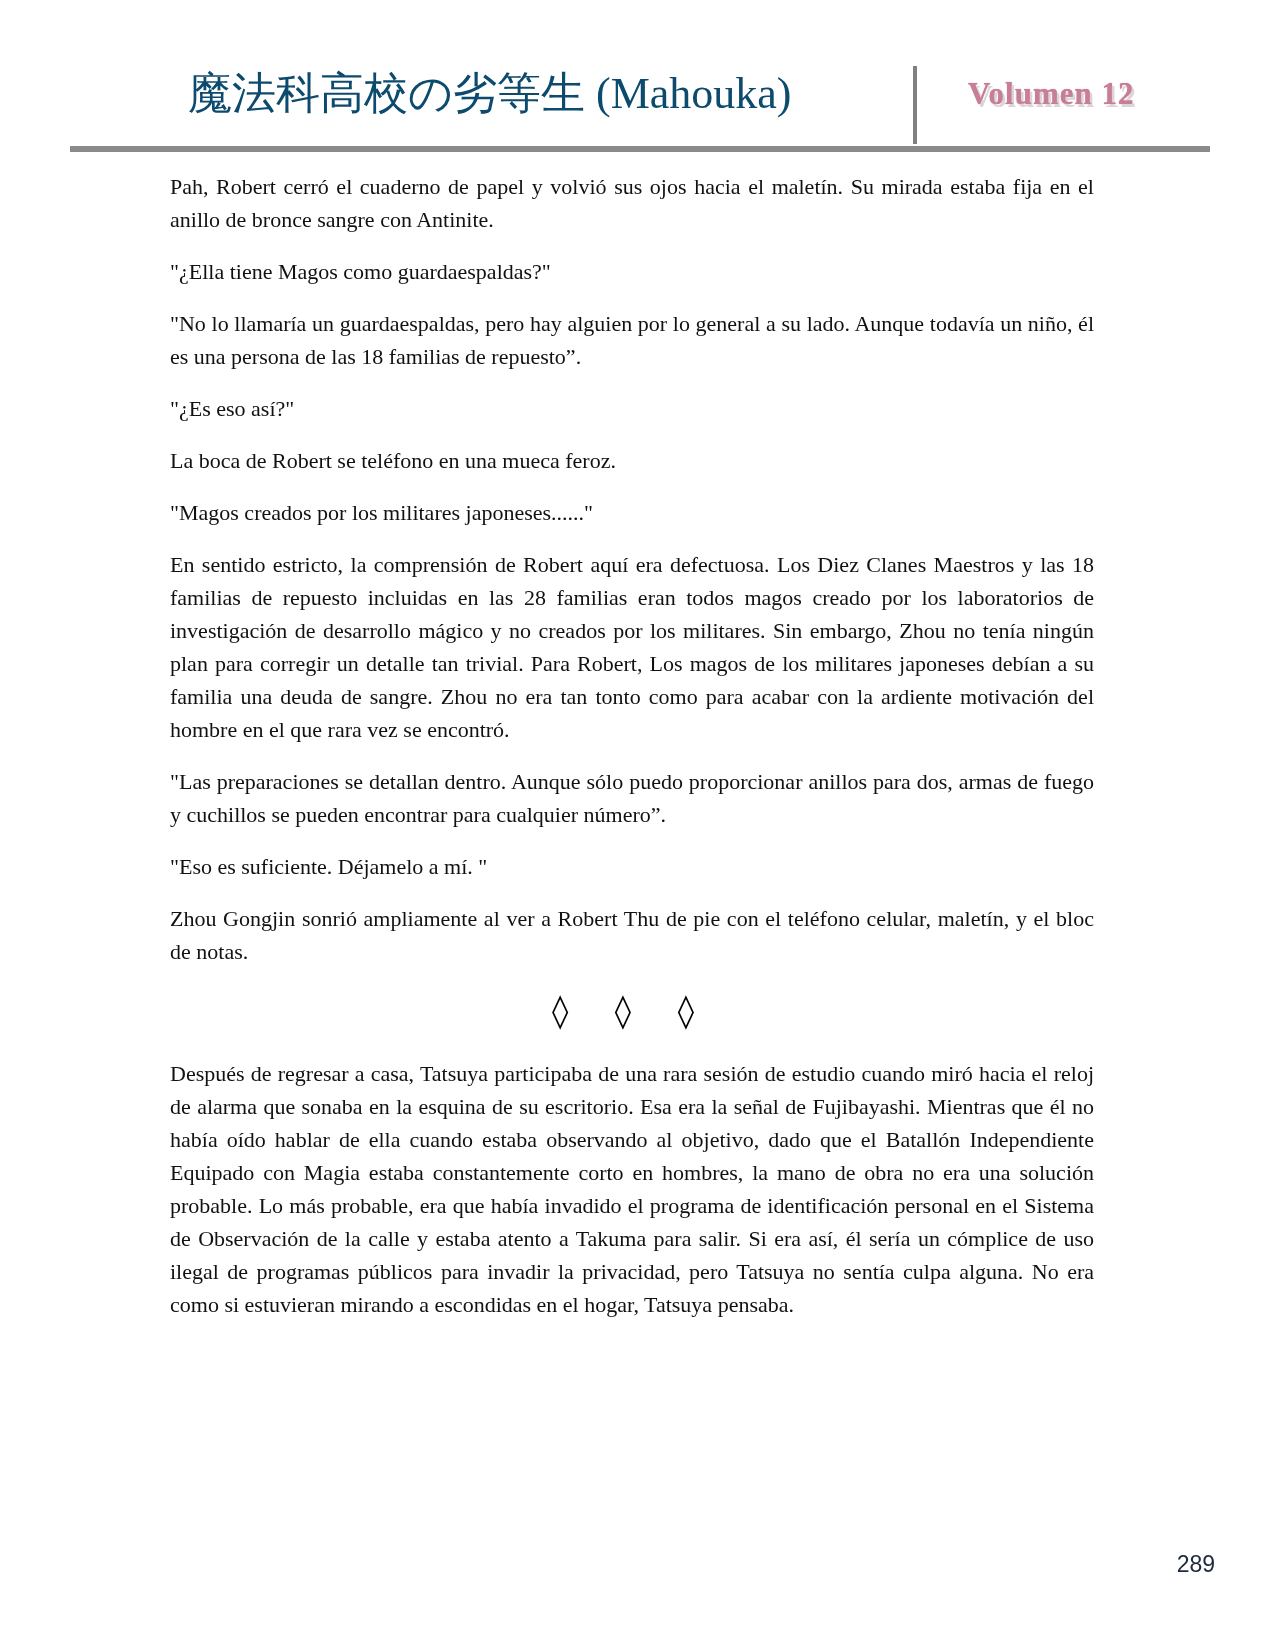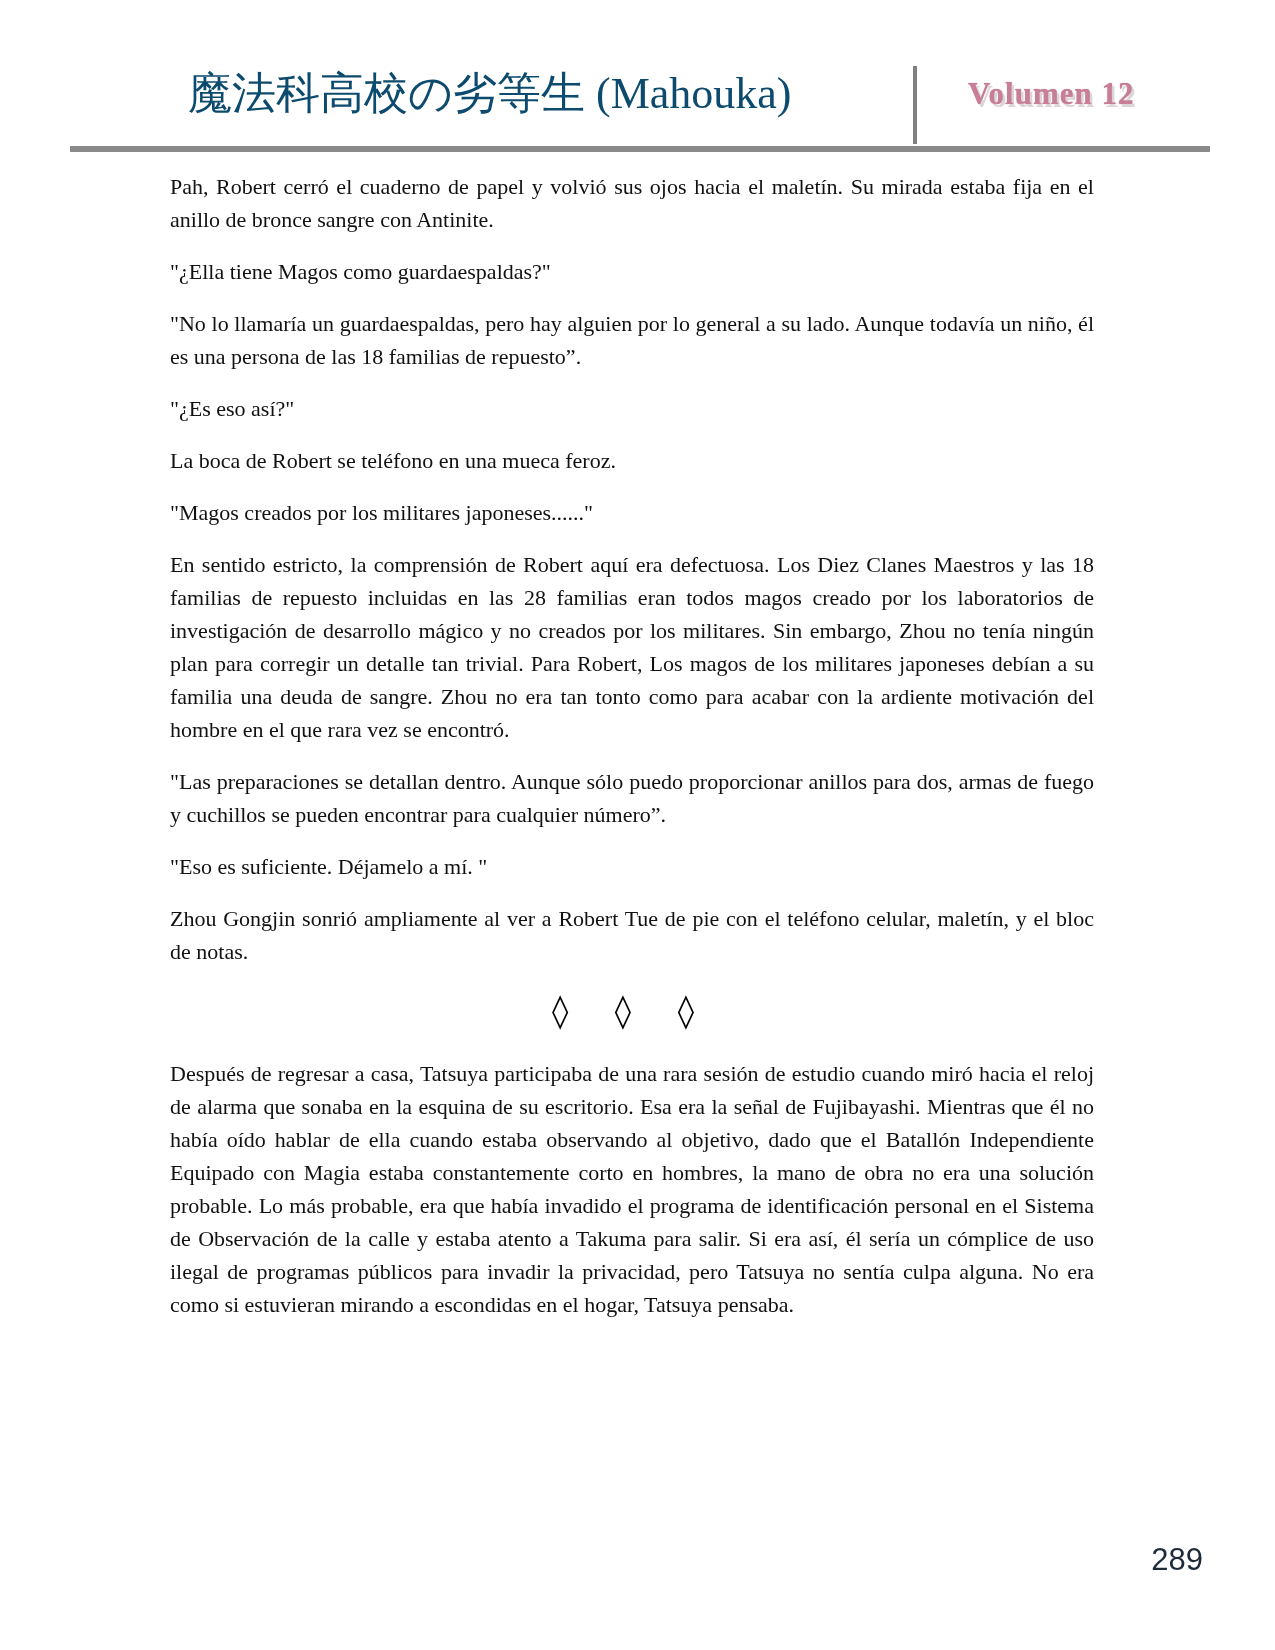--- a/index.html
+++ b/index.html
@@ -71,24 +71,24 @@
     text-align: center;
     font-family: "DejaVu Sans", sans-serif;
     font-size: 33px;
     letter-spacing: 18px;
     margin: 26px 0 30px 0;
     color: #000000;
   }
   
   .page-number {
     position: absolute;
-    right: 72px;
+    right: 60px;
     bottom: 72px;
     font-family: "Liberation Sans", sans-serif;
-    font-size: 31px;
+    font-size: 23px;
     color: #1e2a3a;
   }
 </style>
 </head>
 <body>
 
 <div class="page">
 
   <div class="header-title">魔法科高校の劣等生 (Mahouka)</div>
 
@@ -101,21 +101,21 @@
   <div class="content">
     <p>Pah, Robert cerró el cuaderno de papel y volvió sus ojos hacia el maletín. Su mirada estaba fija en el anillo de bronce sangre con Antinite.</p>
     <p>"¿Ella tiene Magos como guardaespaldas?"</p>
     <p>"No lo llamaría un guardaespaldas, pero hay alguien por lo general a su lado. Aunque todavía un niño, él es una persona de las 18 familias de repuesto”.</p>
     <p>"¿Es eso así?"</p>
     <p>La boca de Robert se teléfono en una mueca feroz.</p>
     <p>"Magos creados por los militares japoneses......"</p>
     <p>En sentido estricto, la comprensión de Robert aquí era defectuosa. Los Diez Clanes Maestros y las 18 familias de repuesto incluidas en las 28 familias eran todos magos creado por los laboratorios de investigación de desarrollo mágico y no creados por los militares. Sin embargo, Zhou no tenía ningún plan para corregir un detalle tan trivial. Para Robert, Los magos de los militares japoneses debían a su familia una deuda de sangre. Zhou no era tan tonto como para acabar con la ardiente motivación del hombre en el que rara vez se encontró.</p>
     <p>"Las preparaciones se detallan dentro. Aunque sólo puedo proporcionar anillos para dos, armas de fuego y cuchillos se pueden encontrar para cualquier número”.</p>
     <p>"Eso es suficiente. Déjamelo a mí. "</p>
-    <p>Zhou Gongjin sonrió ampliamente al ver a Robert Tue de pie con el teléfono celular, maletín, y el bloc de notas.</p>
+    <p>Zhou Gongjin sonrió ampliamente al ver a Robert Thu de pie con el teléfono celular, maletín, y el bloc de notas.</p>
 
     <div class="section-divider">◊ ◊ ◊</div>
 
     <p>Después de regresar a casa, Tatsuya participaba de una rara sesión de estudio cuando miró hacia el reloj de alarma que sonaba en la esquina de su escritorio. Esa era la señal de Fujibayashi. Mientras que él no había oído hablar de ella cuando estaba observando al objetivo, dado que el Batallón Independiente Equipado con Magia estaba constantemente corto en hombres, la mano de obra no era una solución probable. Lo más probable, era que había invadido el programa de identificación personal en el Sistema de Observación de la calle y estaba atento a Takuma para salir. Si era así, él sería un cómplice de uso ilegal de programas públicos para invadir la privacidad, pero Tatsuya no sentía culpa alguna. No era como si estuvieran mirando a escondidas en el hogar, Tatsuya pensaba.</p>
   </div>
 
   <div class="page-number">289</div>
 
 </div>
 

